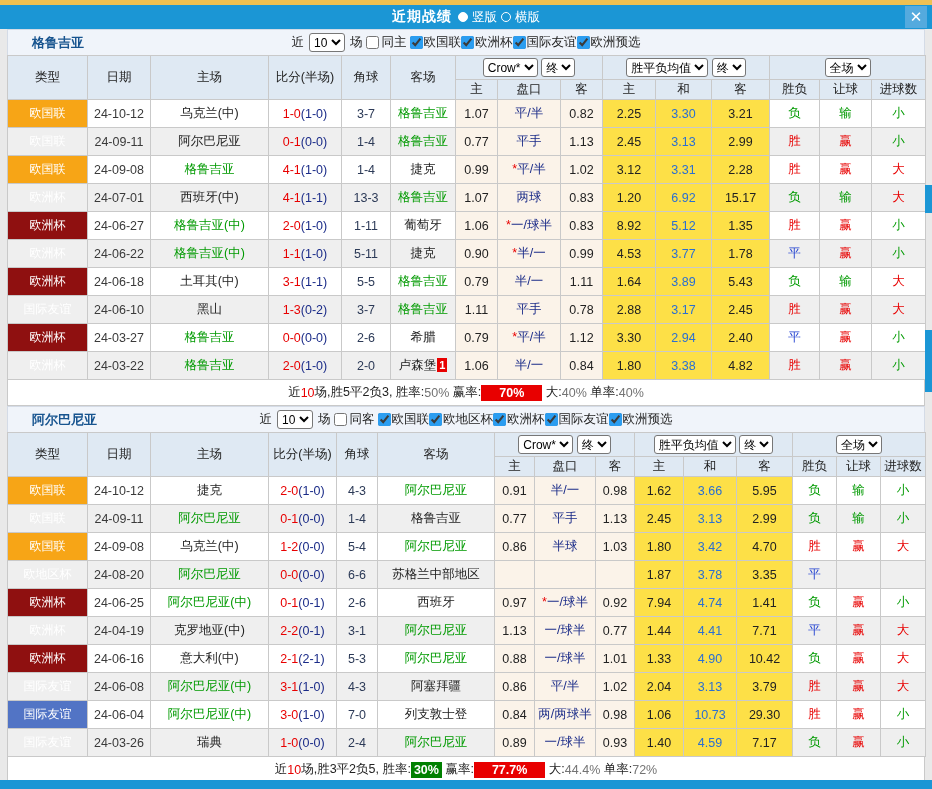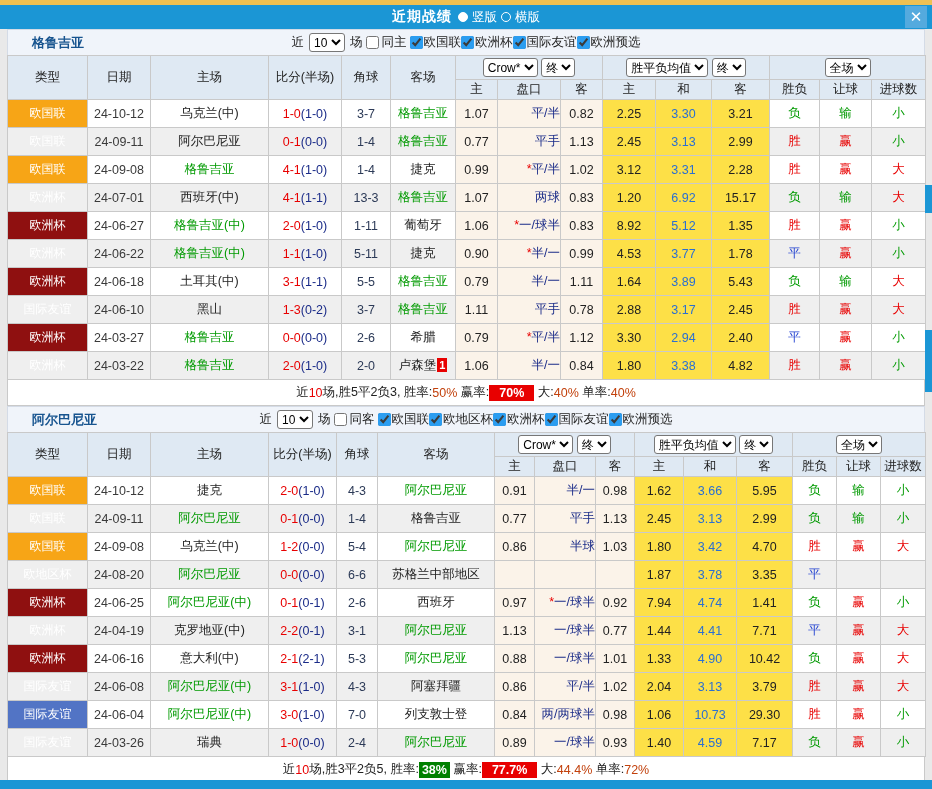--- a/index.html
+++ b/index.html
@@ -51,34 +51,34 @@
   td.lg-euro{ background:#8f1010; }
   td.lg-fr  { background:#5274c5; }
   td.lg-reg { background:#4365f0; }
   td.date { color:#3a3a3a; }
   .green-team { color:#009a00; }
   .score-main { color:#e80000; }
   .score-half { color:#1a2b88; }
   td.corner { color:#2c3a57;margin-left:24px; }
   td.hc, tr.even td.hc { background:#fbf3e9; }
   td.wdl, tr.even td.wdl { background:#fde047; }
-  td.hcap { color:#1a2b88;text-align:right; }
+  td.hcap { color:#1a2b88; }
   .star { color:#e80000; }
   td.wdl-d { color:#2a6fd2; }
   .c-red { color:#e80000; } .c-blue { color:#1f3fd0; } .c-green { color:#009a00; }
   .badge-1 { display:inline-block; background:#e80000; color:#fff; font-size:11px; line-height:14px; padding:0 2px; margin-left:1px; font-weight:bold; }
 
   .summary {
     height:26px; border:1px solid #c9c9c9; border-top:none; background:#fff;
     display:flex; align-items:center; justify-content:center;
   }
   .summary span { white-space: pre; }
   .red-txt { color:#e80000; }
-  .blue-txt { color:#c2410c; }
-  .badge-red { background:#e80000; color:#fff; padding:1px 10px; font-weight:bold; }
+  .blue-txt { color:#737373; }
+  .badge-red { background:#e80000; color:#fff; padding:1px 18px; font-weight:bold; }
   .badge-green { background:#008000; color:#fff; padding:1px 3px; font-weight:bold; }
 
   .bottom-bar { position:absolute; left:0; bottom:0; width:932px; height:9px; background:#1b96d5; }
   .scroll-thumb { position:absolute; right:0; width:7px; background:#1b96d5; }
   .scroll-thumb.t1 { top:185px; height:28px; }
   .scroll-thumb.t2 { top:330px; height:62px; }
 </style>
 </head>
 <body>
 
@@ -605,21 +605,21 @@
             <td class="c-green">负</td>
             <td class="c-red">赢</td>
             <td class="c-green">小</td>
           </tr>
         </tbody>
     </table>
     <div class="summary">
       <span>近</span>
         <span class="red-txt">10</span>
         <span>场,胜3平2负5, 胜率:</span>
-        <span class="badge-green">38%</span>
+        <span class="badge-green">30%</span>
         <span> 赢率:</span>
         <span class="badge-red">77.7%</span>
         <span> 大:</span>
         <span class="blue-txt">44.4%</span>
         <span> 单率:</span>
         <span class="blue-txt">72%</span>
     </div>
   </div>
 
 </div>

